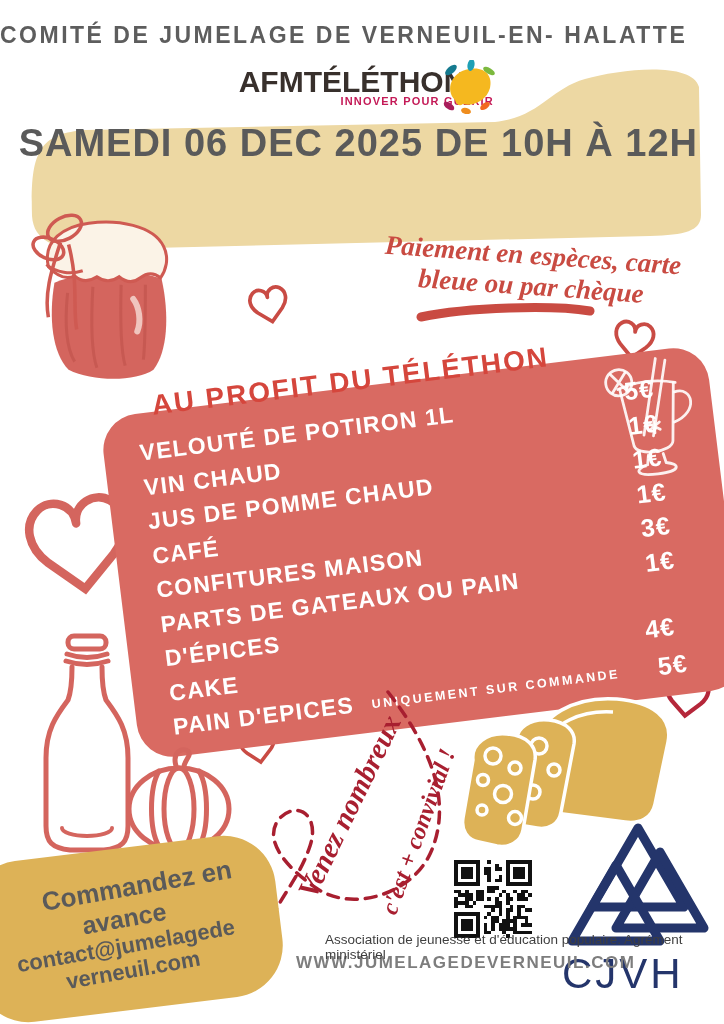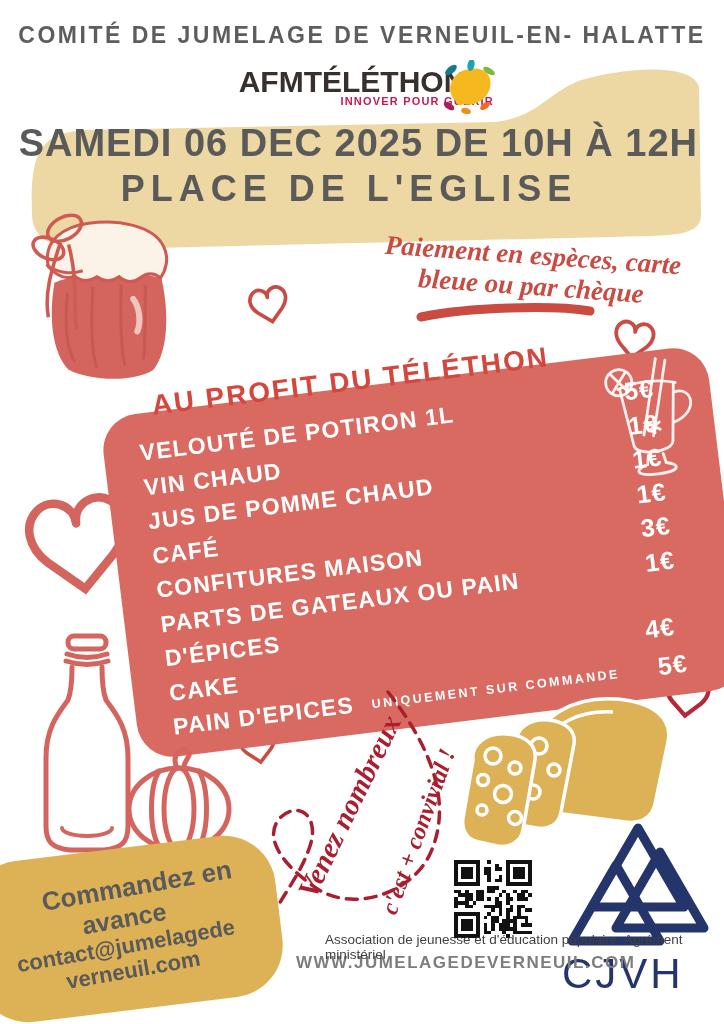--- a/index.html
+++ b/index.html
@@ -1,20 +1,20 @@
 <!DOCTYPE html>
 <html><head>
 <meta charset="utf-8">
 <style>
   html,body{margin:0;padding:0;background:#fff;}
   #poster{position:relative;width:724px;height:1024px;background:#ffffff;overflow:hidden;
           font-family:"Liberation Sans",sans-serif;}
   .script{font-family:"Liberation Serif",serif;font-style:italic;font-weight:700;}
 
-  .title{position:absolute;top:22px;left:0;width:100%;text-align:center;
+  .title{position:absolute;top:22px;left:0;width:100%;text-align:left;
          font-size:23px;font-weight:700;letter-spacing:2.5px;color:#5d5d5d;}
 
   .beige-svg{position:absolute;left:0;top:55px;width:724px;height:205px;}
 
   .afm-box{position:absolute;left:196px;top:58px;width:312px;height:58px;background:#fff;
            display:flex;flex-direction:column;align-items:center;justify-content:center;}
   .afm-brand{font-size:30px;font-weight:800;color:#38302c;letter-spacing:0;line-height:30px;}
   .afm-tagline{align-self:flex-end;margin-right:14px;margin-top:-2px;font-size:11px;font-weight:800;
                color:#c41a57;letter-spacing:1.2px;}
   .sun-svg{position:absolute;left:441px;top:60px;width:58px;height:54px;}
@@ -97,21 +97,20 @@
     <path d="M14,40 C4,30 10,12 28,9 C44,6 52,16 49,28 C46,40 32,47 22,44 C18,47 15,44 14,40 Z" fill="#f5b81f"></path>
     <ellipse cx="10" cy="10" rx="7" ry="3.5" transform="rotate(-40 10 10)" fill="#157a8f"></ellipse>
     <ellipse cx="30" cy="5" rx="3.5" ry="6" transform="rotate(10 30 5)" fill="#1fa0b5"></ellipse>
     <ellipse cx="48" cy="11" rx="6.5" ry="3" transform="rotate(30 48 11)" fill="#7cb93e"></ellipse>
     <ellipse cx="44" cy="46" rx="5.5" ry="3" transform="rotate(-35 44 46)" fill="#f26a21"></ellipse>
     <ellipse cx="25" cy="51" rx="5" ry="3" transform="rotate(15 25 51)" fill="#ef8d1e"></ellipse>
     <ellipse cx="8" cy="46" rx="6" ry="3.2" transform="rotate(35 8 46)" fill="#a81d5b"></ellipse>
   </svg>
 
   <div class="banner-l1">SAMEDI 06 DEC 2025 DE 10H À 12H</div>
-  <div class="banner-l2">PLACE DE L'EGLISE</div>
 
   <svg class="jar-svg" viewBox="0 0 190 190" aria-hidden="true">
     <path d="M42,80 C36,115 40,150 56,166 C80,178 122,178 140,166 C154,148 156,112 148,76 C120,66 70,68 42,80 Z" fill="#d4655e"></path>
     <path d="M55,90 C52,120 54,145 62,158 M80,84 C78,120 79,150 84,164 M108,82 C107,118 108,148 112,162 M132,82 C132,112 132,140 130,156" stroke="#c2544d" stroke-width="3" fill="none" opacity="0.7"></path>
     <path d="M120,96 C126,104 128,118 124,128" stroke="#f6ddd6" stroke-width="6" fill="none" stroke-linecap="round" opacity="0.8"></path>
     <path d="M36,64 C30,38 52,24 76,21 C104,17 140,23 150,44 C156,56 152,68 147,75 Q137,67 127,75 Q117,83 106,74 Q95,82 84,74 Q72,82 62,73 Q50,79 36,64 Z" fill="#fbf3e7" stroke="#cf5a52" stroke-width="3"></path>
     <path d="M34,62 C44,70 58,72 70,68" stroke="#cf5a52" stroke-width="3" fill="none"></path>
     <ellipse cx="52" cy="26" rx="18" ry="11" transform="rotate(-28 52 26)" fill="none" stroke="#cf5a52" stroke-width="3.5"></ellipse>
     <ellipse cx="36" cy="46" rx="16" ry="10" transform="rotate(24 36 46)" fill="none" stroke="#cf5a52" stroke-width="3.5"></ellipse>
     <path d="M48,40 C38,70 32,92 36,114 M56,42 C66,80 60,104 64,126" stroke="#cf5a52" stroke-width="3.5" fill="none"></path>

